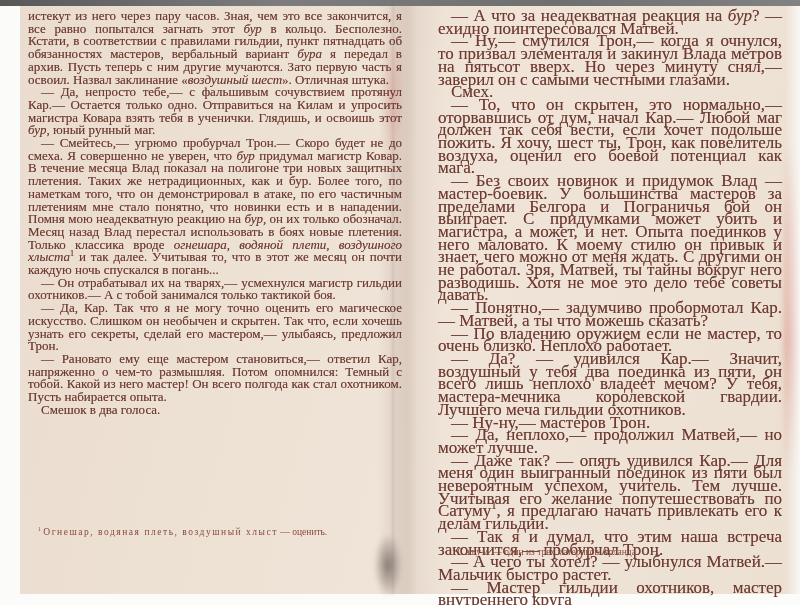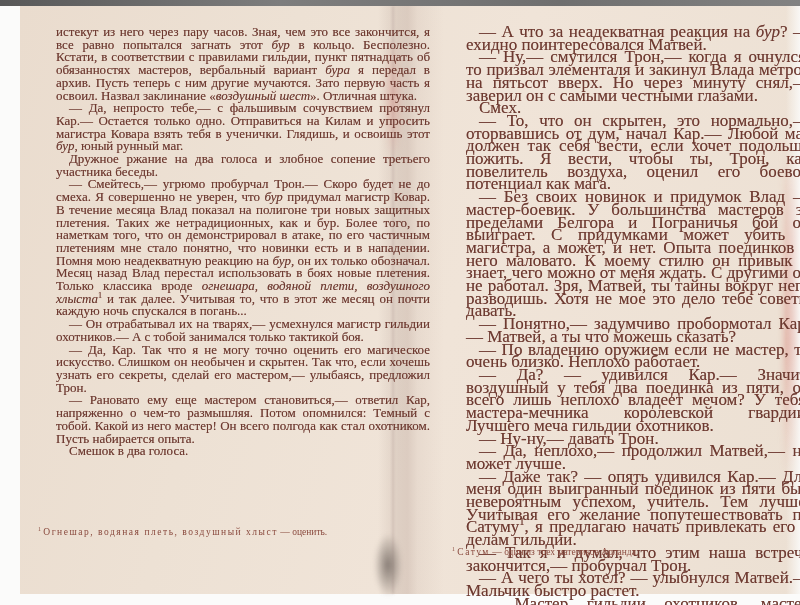--- a/index.html
+++ b/index.html
@@ -53,24 +53,23 @@
       rgba(223,160,150,0) 0%,rgba(223,160,150,.40) 25%,
       rgba(214,130,120,.50) 60%,rgba(223,160,150,0) 100%);
     filter:blur(3px);
   }
   .right-edge-fade{
     position:absolute;right:0;top:0;width:14px;height:100%;
     background:linear-gradient(to right,rgba(251,251,250,0),rgba(251,251,250,.85));
   }
   
   .page{
-    position:absolute;top:20px;color:var(--ink);
+    position:absolute;top:4px;color:var(--ink);
     text-align:justify;
     text-shadow:0 0 .4px rgba(110,58,49,.55);
-    margin-left:28px;
   }
   .page-left{left:8px;width:374px;font-size:13px;line-height:12.7px;}
   .page-right{left:418px;width:344px;font-size:17px;line-height:12.7px;}
   .para{margin:0;text-indent:13px;}
   .para.no-indent{text-indent:0;}
   .para i{font-style:italic;}
   sup{font-size:.62em;vertical-align:super;line-height:0;}
   .footnote{
     position:absolute;font-size:9.5px;line-height:11px;color:var(--ink-light);
     text-align:left;text-shadow:none;
@@ -94,38 +93,37 @@
   <div class="spine-shadow"></div>
   <div class="spine-crease"></div>
   <div class="smudge-top-pink"></div>
   <div class="smudge-bottom-dark"></div>
   <div class="right-edge-pink"></div>
   <div class="right-edge-fade"></div>
 
   <div class="page page-left">
       <p class="para no-indent">истекут из него через пару часов. Зная, чем это все закончится, я все равно попытался загнать этот <i>бур</i> в кольцо. Бесполезно. Кстати, в соответствии с правилами гильдии, пункт пятнадцать об обязанностях мастеров, вербальный вариант <i>бура</i> я передал в архив. Пусть теперь с ним другие мучаются. Зато первую часть я освоил. Назвал заклинание «<i>воздушный шест</i>». Отличная штука.</p>
       <p class="para">— Да, непросто тебе,— с фальшивым сочувствием протянул Кар.— Остается только одно. Отправиться на Килам и упросить магистра Ковара взять тебя в ученички. Глядишь, и освоишь этот <i>бур</i>, юный рунный маг.</p>
-      <p class="para">Дружное ржание на два голоса и злобное сопение третьего участника беседы.</p>
       <p class="para">— Смейтесь,— угрюмо пробурчал Трон.— Скоро будет не до смеха. Я совершенно не уверен, что <i>бур</i> придумал магистр Ковар. В течение месяца Влад показал на полигоне три новых защитных плетения. Таких же нетрадиционных, как и бур. Более того, по наметкам того, что он демонстрировал в атаке, по его частичным плетениям мне стало понятно, что новинки есть и в нападении. Помня мою неадекватную реакцию на <i>бур</i>, он их только обозначал. Месяц назад Влад перестал использовать в боях новые плетения. Только классика вроде <i>огнешара, водяной плети, воздушного хлыста</i><sup>1</sup> и так далее. Учитывая то, что в этот же месяц он почти каждую ночь спускался в погань...</p>
       <p class="para">— Он отрабатывал их на тварях,— усмехнулся магистр гильдии охотников.— А с тобой занимался только тактикой боя.</p>
       <p class="para">— Да, Кар. Так что я не могу точно оценить его магическое искусство. Слишком он необычен и скрытен. Так что, если хочешь узнать его секреты, сделай его мастером,— улыбаясь, предложил Трон.</p>
       <p class="para">— Рановато ему еще мастером становиться,— ответил Кар, напряженно о чем-то размышляя. Потом опомнился: Темный с тобой. Какой из него мастер! Он всего полгода как стал охотником. Пусть набирается опыта.</p>
       <p class="para">Смешок в два голоса.</p>
     </div>
 
   <div class="page page-right">
       <p class="para">— А что за неадекватная реакция на <i>бур</i>? — ехидно поинтересовался Матвей.</p>
       <p class="para">— Ну,— смутился Трон,— когда я очнулся, то призвал элементаля и закинул Влада метров на пятьсот вверх. Но через минуту снял,— заверил он с самыми честными глазами.</p>
       <p class="para">Смех.</p>
-      <p class="para">— То, что он скрытен, это нормально,— оторвавшись от дум, начал Кар.— Любой маг должен так себя вести, если хочет подольше пожить. Я вести, чтобы ты, Трон, как повелитель воздуха, оценил его боевой потенциал как мага.</p>
+      <p class="para">— То, что он скрытен, это нормально,— оторвавшись от дум, начал Кар.— Любой маг должен так себя вести, если хочет подольше пожить. Я хочу, шест ты, Трон, как повелитель воздуха, оценил его боевой потенциал как мага.</p>
       <p class="para">— Без своих новинок и придумок Влад — мастер-боевик. У большинства мастеров за пределами Белгора и Пограничья бой он выиграет. С придумками может убить и магистра, а может, и нет. Опыта поединков у него маловато. К моему стилю он привык и знает, чего можно от меня ждать. С другими он не работал. Зря, Матвей, ты тайны вокруг него разводишь. Хотя не мое это дело тебе советы давать.</p>
       <p class="para">— Понятно,— задумчиво пробормотал Кар.— Матвей, а ты что можешь сказать?</p>
       <p class="para">— По владению оружием если не мастер, то очень близко. Неплохо работает.</p>
       <p class="para">— Да? — удивился Кар.— Значит, воздушный у тебя два поединка из пяти, он всего лишь неплохо владеет мечом? У тебя, мастера-мечника королевской гвардии. Лучшего меча гильдии охотников.</p>
-      <p class="para">— Ну-ну,— давать Трон.</p>
+      <p class="para">— Ну-ну,— мастеров Трон.</p>
       <p class="para">— Да, неплохо,— продолжил Матвей,— но может лучше.</p>
       <p class="para">— Даже так? — опять удивился Кар.— Для меня один выигранный поединок из пяти был невероятным успехом, учитель. Тем лучше. Учитывая его желание попутешествовать по Сатуму<sup>1</sup>, я предлагаю начать привлекать его к делам гильдии.</p>
       <p class="para">— Так я и думал, что этим наша встреча закончится,— пробурчал Трон.</p>
       <p class="para">— А чего ты хотел? — улыбнулся Матвей.— Мальчик быстро растет.</p>
       <p class="para">— Мастер гильдии охотников, мастер внутреннего круга</p>
     </div>
 
   <div class="footnote footnote-left">
     <sup>1</sup>
     <span class="fn-term">Огнешар, водяная плеть, воздушный хлыст</span><span> — оценить.</span>

